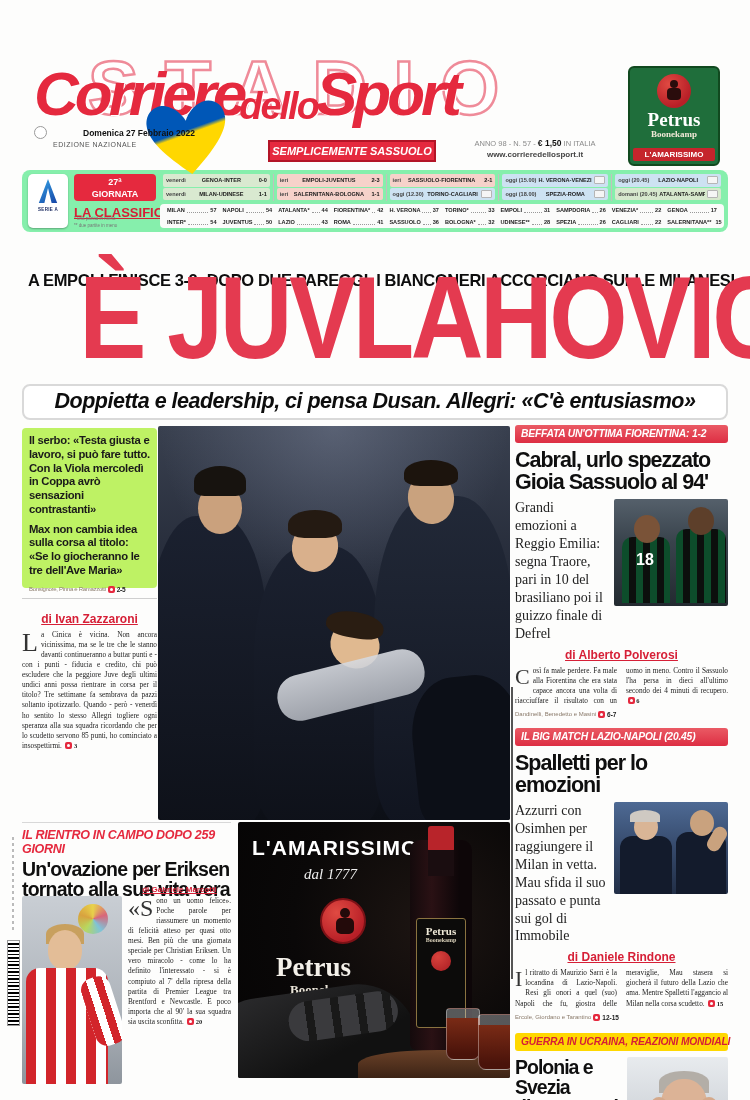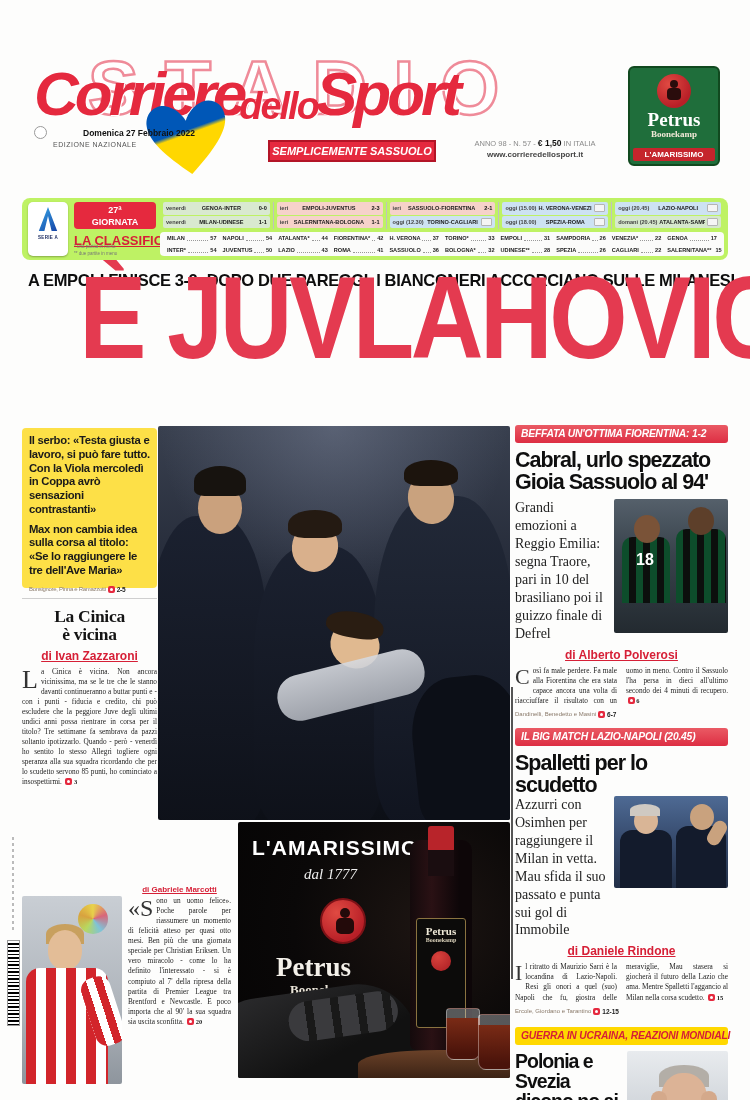--- a/index.html
+++ b/index.html
@@ -34,21 +34,21 @@
   .petrus .seal{width:34px;height:34px;background:radial-gradient(circle at 35% 30%,#e04a42,#b81f27 70%);
                 border-radius:50%;margin:6px auto 2px;position:relative;}
   .petrus .seal:before{content:"";position:absolute;left:13px;top:6px;width:8px;height:8px;border-radius:50%;background:#2a0c0c;}
   .petrus .seal:after{content:"";position:absolute;left:10px;top:14px;width:14px;height:12px;border-radius:4px;background:#2a0c0c;}
   .petrus .pbrand{color:#fff;font-family:"Liberation Serif",serif;font-weight:700;font-size:19px;line-height:1;}
   .petrus .psub{color:#f2e9d8;font-family:"Liberation Serif",serif;font-weight:700;font-size:9px;}
   .petrus .ptag{position:absolute;left:3px;right:3px;bottom:3px;background:#c5252c;color:#fff;
                 font-size:8px;font-weight:800;padding:2px 0;border-radius:2px;}
 
   
-  .strip{position:absolute;left:22px;top:170px;width:706px;height:62px;background:#bef264;border-radius:8px;z-index:2;margin-top:28px;}
+  .strip{position:absolute;left:22px;top:170px;width:706px;height:62px;background:#86efac;border-radius:8px;z-index:2;}
   .seriea-card{position:absolute;left:6px;top:4px;width:40px;height:54px;background:#fff;border-radius:5px;
                box-shadow:0 1px 2px rgba(0,0,0,.3);text-align:center;padding-top:5px;}
   .seriea-logo{width:20px;height:24px;margin:0 auto;background:linear-gradient(140deg,#35a7e8,#1643a5);
                clip-path:polygon(50% 0,96% 100%,68% 100%,50% 38%,32% 100%,4% 100%);}
   .seriea-txt{font-size:4.5px;font-weight:800;color:#13235b;margin-top:4px;letter-spacing:.3px;}
   .round-pill{position:absolute;left:52px;top:4px;width:82px;height:27px;background:#e5293e;border-radius:4px;
               color:#fff;text-align:center;font-weight:800;font-size:9px;line-height:1.3;padding-top:3px;}
   .classifica{position:absolute;left:52px;top:35px;font-size:13px;font-weight:800;color:#d61f36;
               text-decoration:underline;}
   .legend{position:absolute;left:52px;top:46px;font-size:4.5px;color:#777;line-height:1.5;}
@@ -74,21 +74,21 @@
   .kicker-text{flex:1;font-size:17px;font-weight:800;letter-spacing:-.4px;color:#0d0d0d;transform:scaleX(.97);
                transform-origin:left center;white-space:nowrap;}
   .bigline{position:absolute;left:22px;top:258px;width:706px;height:122px;text-align:center;overflow:visible;}
   .bigline span{display:inline-block;font-size:117px;font-weight:900;color:#e43a50;letter-spacing:-4px;
                 transform:scaleX(.86);transform-origin:center;white-space:nowrap;line-height:1.02;}
   .subhead{position:absolute;left:22px;top:384px;width:706px;border:2px solid #d9d9d9;border-radius:8px;
            background:#fff;text-align:center;font-size:21.5px;font-weight:800;font-style:italic;
            letter-spacing:-.5px;padding:3px 0 4px;color:#0d0d0d;}
 
   
-  .quotebox{position:absolute;left:22px;top:428px;width:135px;height:160px;background:#fde047;border-radius:4px;
+  .quotebox{position:absolute;left:22px;top:428px;width:135px;height:160px;background:#bef264;border-radius:4px;
             padding:6px 7px;font-size:11.3px;font-weight:800;line-height:1.22;color:#1a1a1a;letter-spacing:-.3px;}
   .creditline{font-size:6px;color:#8a7a6a;font-weight:400;display:flex;align-items:center;gap:2px;margin-top:8px;}
   .pageicon{display:inline-block;width:7px;height:7px;background:#e5293e;border-radius:2px;position:relative;flex:none;}
   .pageicon:before{content:"";position:absolute;left:2px;top:2px;width:3px;height:3px;background:#fff;border-radius:50%;}
   .creditline b{color:#222;font-size:6.5px;}
   .editorial{position:absolute;left:22px;top:598px;width:135px;border-top:1px solid #cfcfcf;padding-top:8px;}
   .ed-title{text-align:center;font-family:"Liberation Serif",serif;font-weight:700;font-size:17.5px;
             line-height:1.05;color:#141414;letter-spacing:-.3px;}
   .byline{ text-align:center;font-size:12px;font-weight:800;color:#d61f36;text-decoration:underline;margin:5px 0 4px;}
   .serif-body{font-family:"Liberation Serif",serif;font-size:7.3px;line-height:1.38;text-align:justify;color:#222;}
@@ -421,43 +421,44 @@
           </div>
       </div>
     </div>
   </div>
 
   <div class="kicker-bar" data-name="lead-kicker-bar">
     <div class="kicker-wedge" data-name="red-wedge-icon"></div>
     <div class="kicker-text" data-name="lead-kicker">A EMPOLI FINISCE 3-2: DOPO DUE PAREGGI, I BIANCONERI ACCORCIANO SULLE MILANESI</div>
   </div>
   <div class="bigline" data-name="lead-headline"><span>È JUVLAHOVIC</span></div>
+  <div class="subhead" data-name="lead-subhead">Doppietta e leadership, ci pensa Dusan. Allegri: «C'è entusiasmo»</div>
 
   <div class="quotebox" data-name="lead-quote-box">
     <div data-name="vlahovic-quote">Il serbo: «Testa giusta e lavoro, si può fare tutto. Con la Viola mercoledì in Coppa avrò sensazioni contrastanti»</div>
-    <div style="margin-top:6px" data-name="allegri-quote">Max non cambia idea sulla corsa al titolo: «Se lo raggiungere le tre dell'Ave Maria»</div>
+    <div style="margin-top:6px" data-name="allegri-quote">Max non cambia idea sulla corsa al titolo: «Se lo giocheranno le tre dell'Ave Maria»</div>
     <div class="creditline" data-name="lead-credit">
       <span>Bonsignore, Pinna e Ramazzotti</span>
       <span class="pageicon" data-name="page-marker-icon"></span>
       <b>2-5</b>
     </div>
   </div>
 
   <div class="editorial" data-name="editorial-column">
-    <div class="ed-title" data-name="editorial-title">
-      <div>La Cinica</div>
-      <div>è vicina</div>
-    </div>
     <div class="byline" data-name="editorial-byline">di Ivan Zazzaroni</div>
     <div class="serif-body" data-name="editorial-body">
       <span class="dropcap" data-name="drop-cap">L</span><span>a Cinica è vicina. Non ancora vicinissima, ma se le tre che le stanno davanti continueranno a buttar punti e - con i punti - fiducia e credito, chi può escludere che la peggiore Juve degli ultimi undici anni possa rientrare in corsa per il titolo? Tre settimane fa sembrava da pazzi soltanto ipotizzarlo. Quando - però - venerdì ho sentito lo stesso Allegri togliere ogni speranza alla sua squadra ricordando che per lo scudetto servono 85 punti, ho cominciato a insospettirmi.</span>
       <span class="pageref" data-name="editorial-pageref">&nbsp;<span class="pageicon" data-name="page-marker-icon" style="vertical-align:-1px;display:inline-block"></span> <b>3</b></span>
     </div>
   </div>
 
+  <div class="eriksen" data-name="eriksen-article">
+    <div class="red-kicker" data-name="eriksen-kicker">IL RIENTRO IN CAMPO DOPO 259 GIORNI</div>
+    <div class="er-head" data-name="eriksen-headline">Un'ovazione per Eriksen tornato alla sua vita vera</div>
+  </div>
   <div class="er-byline byline" data-name="eriksen-byline">di Gabriele Marcotti</div>
   <div class="er-photo" data-name="eriksen-photo">
     <div class="er-ball" data-name="football-icon"></div>
     <div class="er-hair" data-name="photo-figure"></div>
     <div class="er-head-c" data-name="photo-figure"></div>
     <div class="er-shirt" data-name="photo-figure"></div>
     <div class="er-sleeve" data-name="photo-figure"></div>
   </div>
   <div class="er-body-txt serif-body" data-name="eriksen-body">
     <span class="dropcap" data-name="drop-cap">«S</span><span>ono un uomo felice». Poche parole per riassumere un momento di felicità atteso per quasi otto mesi. Ben più che una giornata speciale per Christian Eriksen. Un vero miracolo - come lo ha definito l'interessato - si è compiuto al 7' della ripresa della partita di Premier League tra Brentford e Newcastle. E poco importa che al 90' la sua squadra sia uscita sconfitta.</span>
@@ -504,44 +505,44 @@
   <div class="rcol" data-name="right-column">
     <div class="vrule" data-name="column-rule"></div>
 
     <div class="banner" data-name="fiorentina-banner">BEFFATA UN'OTTIMA FIORENTINA: 1-2</div>
     <div class="r-head" data-name="fiorentina-headline">
       <div>Cabral, urlo spezzato</div>
       <div>Gioia Sassuolo al 94'</div>
     </div>
     <div style="display:flex;gap:7px;margin-top:6px;">
       <div class="standfirst" style="width:92px;" data-name="fiorentina-standfirst">Grandi emozioni a Reggio Emilia: segna Traore, pari in 10 del brasiliano poi il guizzo finale di Defrel</div>
-      <div class="r-photo fio-photo" style="width:114px;height:134px;" data-name="fiorentina-photo">
+      <div class="r-photo fio-photo" style="width:114px;height:107px;" data-name="fiorentina-photo">
         <div class="sas-shirt" style="left:8px;top:38px;width:48px;height:66px;" data-name="photo-figure"></div>
         <div class="skin" style="left:20px;top:16px;width:26px;height:28px;background:#7a5338;" data-name="photo-figure"></div>
         <div class="sas-shirt" style="left:62px;top:30px;width:50px;height:74px;" data-name="photo-figure"></div>
         <div class="skin" style="left:74px;top:8px;width:26px;height:28px;background:#5d3f2a;" data-name="photo-figure"></div>
         <div class="num18" style="left:22px;top:52px;" data-name="shirt-number">18</div>
       </div>
     </div>
     <div class="byline" data-name="fiorentina-byline">di Alberto Polverosi</div>
     <div class="serif-body cols2" data-name="fiorentina-body">
       <span class="dropcap" style="font-size:22px;" data-name="drop-cap">C</span><span>osì fa male perdere. Fa male alla Fiorentina che era stata capace ancora una volta di riacciuffare il risultato con un uomo in meno. Contro il Sassuolo l'ha persa in dieci all'ultimo secondo dei 4 minuti di recupero.</span>
       <span class="pageref">&nbsp;<span class="pageicon" data-name="page-marker-icon" style="vertical-align:-1px;display:inline-block"></span> <b>6</b></span>
     </div>
     <div class="sm-credit" data-name="fiorentina-credit">
       <span>Dandinelli, Benedetto e Masini</span>
       <span class="pageicon" data-name="page-marker-icon"></span>
       <b>6-7</b>
     </div>
 
     <div class="banner" style="margin-top:10px;" data-name="bigmatch-banner">IL BIG MATCH LAZIO-NAPOLI (20.45)</div>
     <div class="r-head" data-name="bigmatch-headline">
-      <div>Spalletti per lo scudetto</div>
-    </div>
-    <div style="display:flex;gap:7px;">
+      <div>Spalletti per lo emozioni</div>
+    </div>
+    <div style="display:flex;gap:7px;margin-top:6px;">
       <div class="standfirst" style="width:92px;" data-name="bigmatch-standfirst">Azzurri con Osimhen per raggiungere il Milan in vetta. Mau sfida il suo passato e punta sui gol di Immobile</div>
       <div class="r-photo coach-photo" style="width:114px;height:92px;" data-name="coaches-photo">
         <div class="coach-body" style="left:6px;top:34px;width:52px;height:58px;" data-name="photo-figure"></div>
         <div class="skin" style="left:20px;top:12px;width:24px;height:26px;background:#d9b596;" data-name="photo-figure"></div>
         <div class="skin" style="left:16px;top:8px;width:30px;height:12px;background:#cfc9c2;border-radius:50% 50% 0 0;" data-name="photo-figure"></div>
         <div class="coach-body" style="left:62px;top:30px;width:50px;height:62px;" data-name="photo-figure"></div>
         <div class="skin" style="left:76px;top:8px;width:24px;height:26px;background:#c9a27e;" data-name="photo-figure"></div>
         <div class="skin" style="left:96px;top:24px;width:14px;height:26px;background:#c9a27e;border-radius:8px;transform:rotate(30deg);" data-name="photo-figure"></div>
       </div>
     </div>

